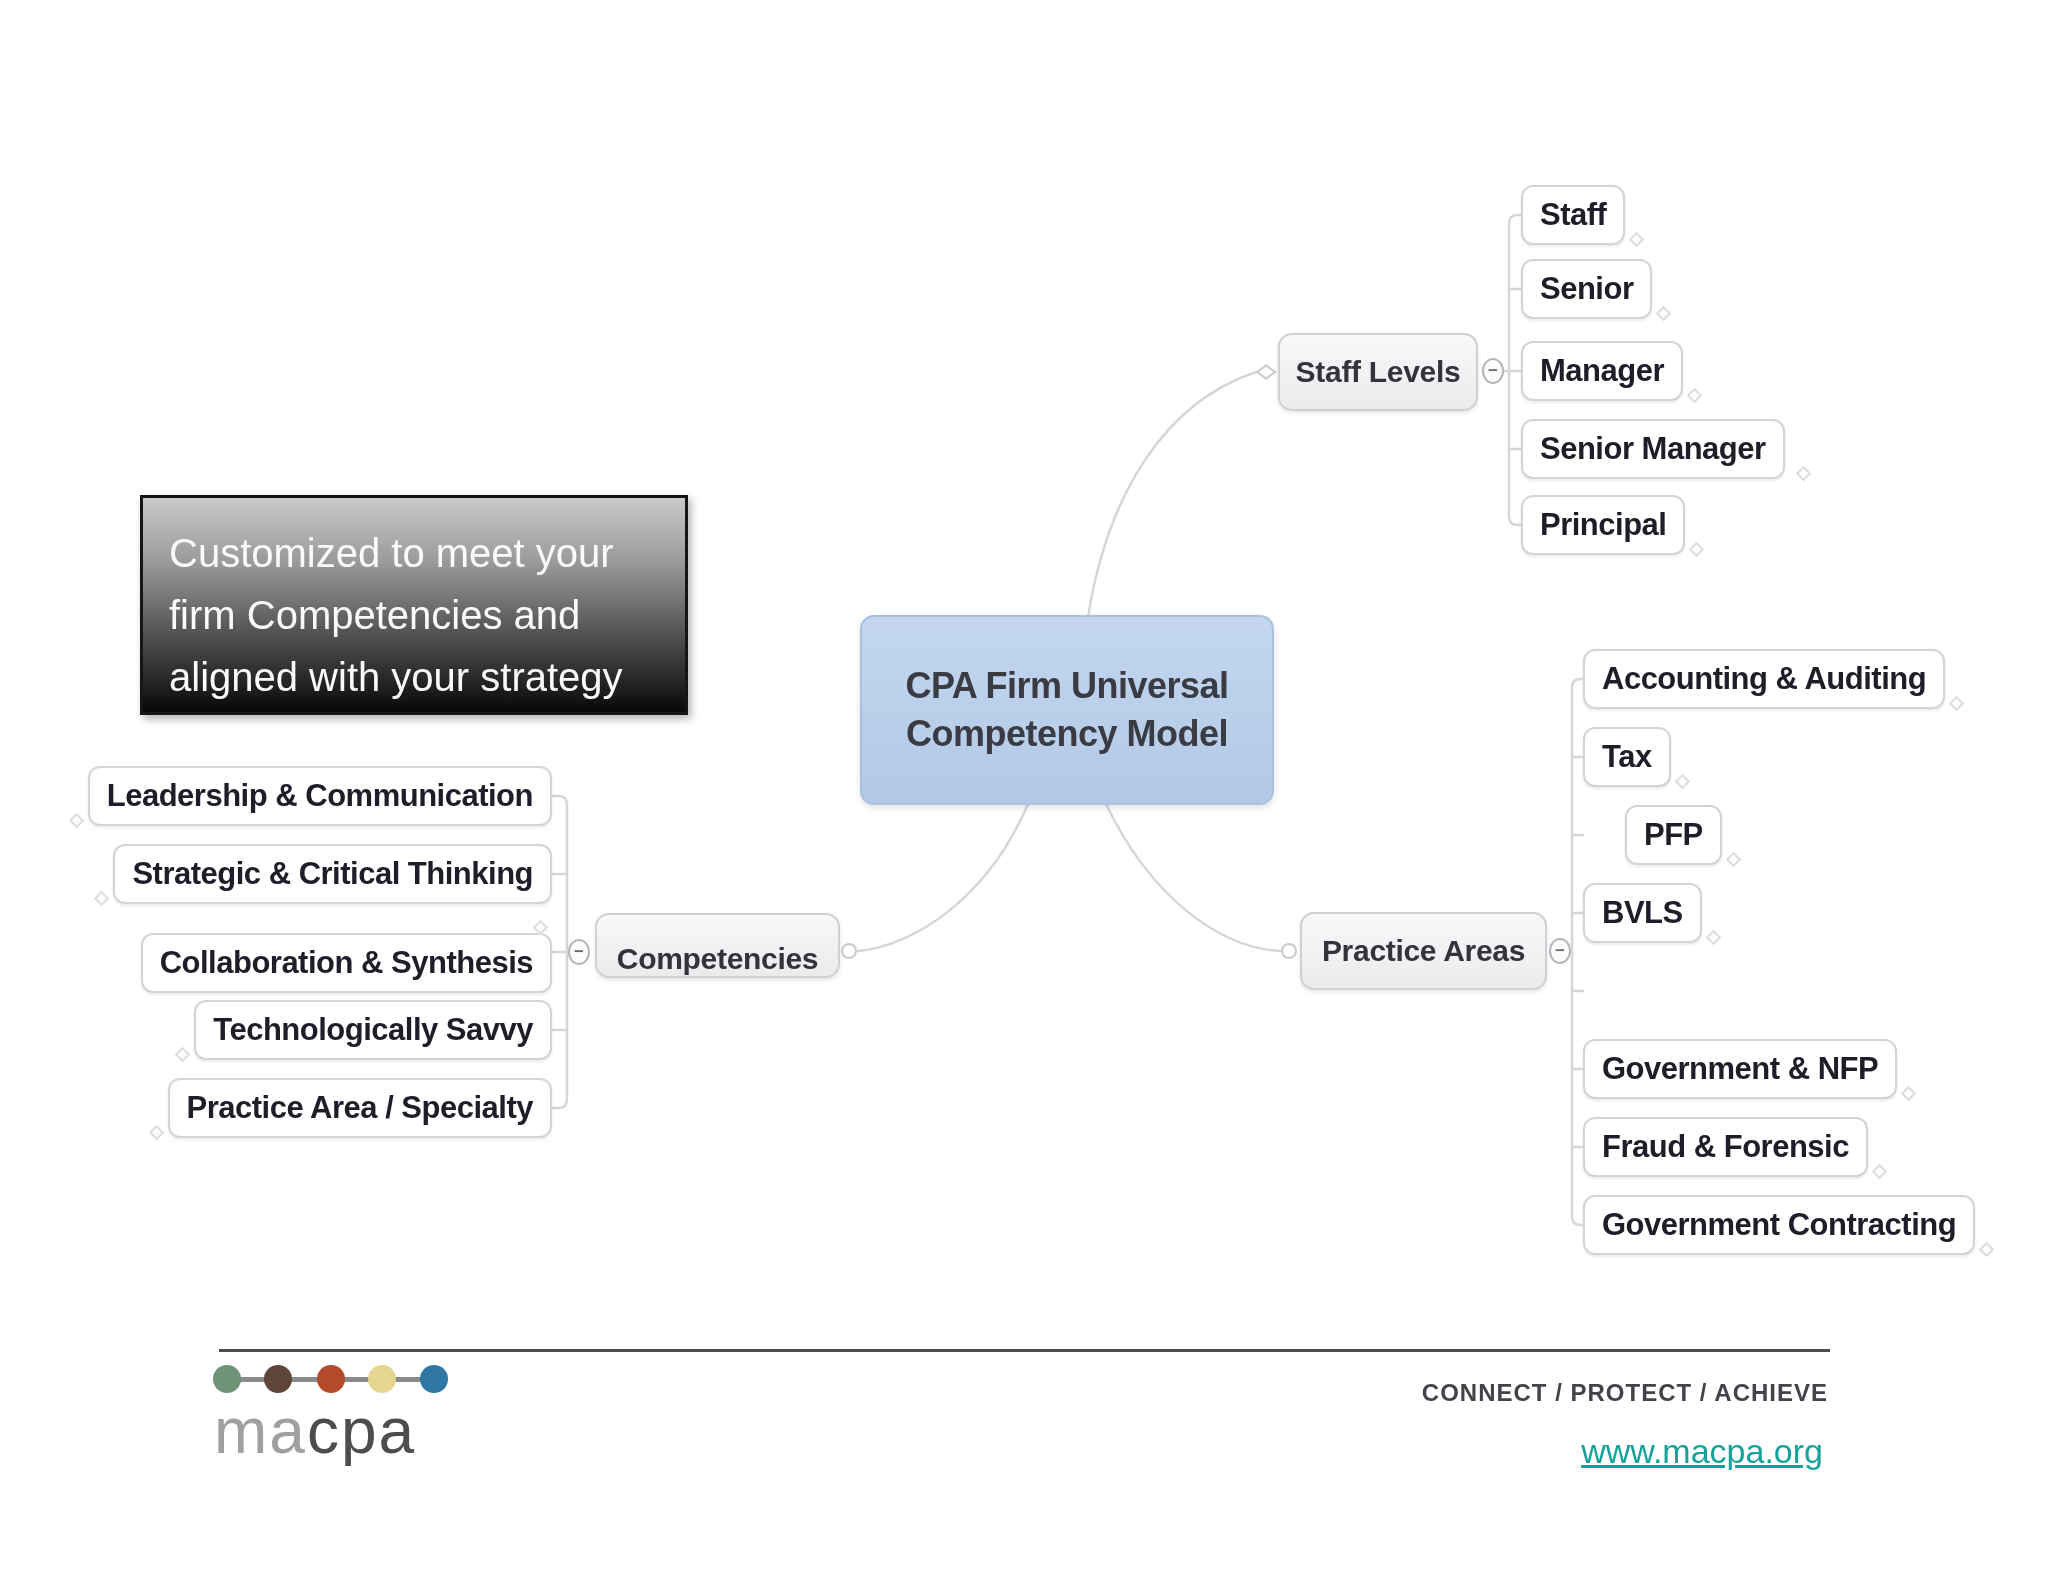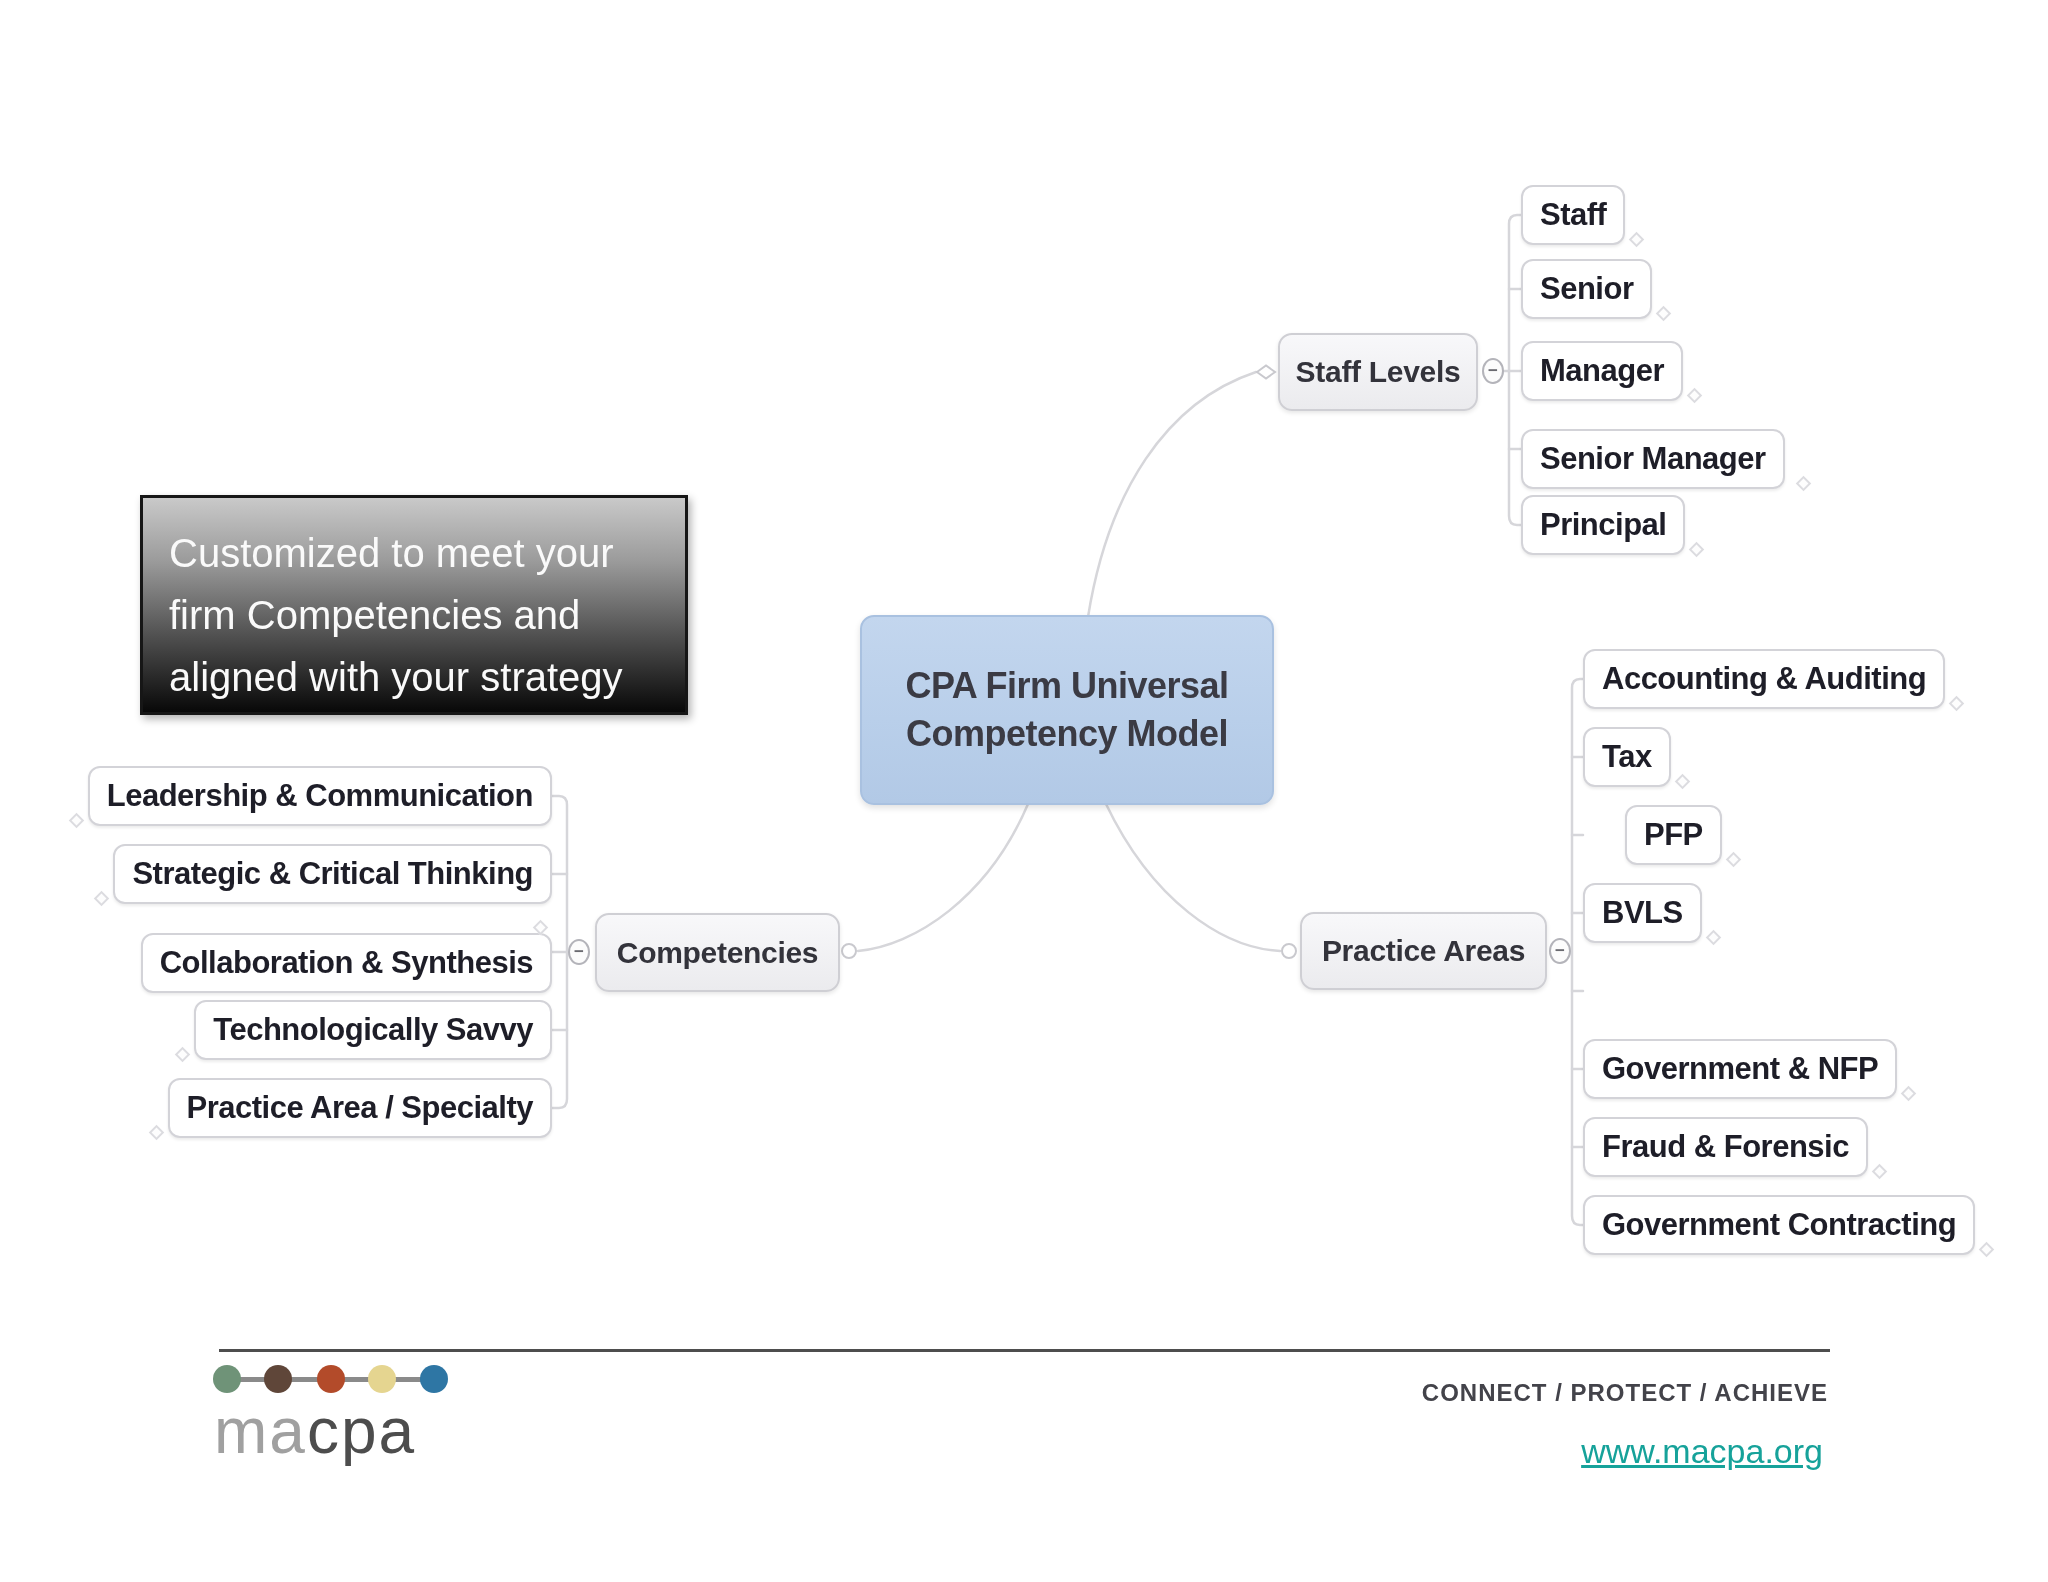--- a/index.html
+++ b/index.html
@@ -90,21 +90,21 @@
   </svg>
 
   <div class="node root-node">
     <span>CPA Firm Universal</span>
     <span>Competency Model</span>
   </div>
 
   <div class="node branch-node" style="left:1278px;top:333px;width:200px;">
     <span>Staff Levels</span>
   </div>
-  <div class="node branch-node" style="left:595px;top:913px;width:245px;height:79px;">
+  <div class="node branch-node" style="left:595px;top:913px;width:245px;height:65px;align-items:flex-end;">
     <span>Competencies</span>
   </div>
   <div class="node branch-node" style="left:1300px;top:912px;width:247px;">
     <span>Practice Areas</span>
   </div>
 
   <div class="toggle" style="left:1482px;top:358px;">−</div>
   <div class="toggle" style="left:568px;top:939px;">−</div>
   <div class="toggle" style="left:1549px;top:938px;">−</div>
 
@@ -113,21 +113,21 @@
     <div class="nub"></div>
   </div>
   <div class="leaf-row" style="left:1521px;top:259px;">
     <div class="leaf">Senior</div>
     <div class="nub"></div>
   </div>
   <div class="leaf-row" style="left:1521px;top:341px;">
     <div class="leaf">Manager</div>
     <div class="nub"></div>
   </div>
-  <div class="leaf-row" style="left:1521px;top:429px;gap:7px;">
+  <div class="leaf-row" style="left:1521px;top:419px;gap:7px;">
     <div class="leaf">Senior Manager</div>
     <div class="nub"></div>
   </div>
   <div class="leaf-row" style="left:1521px;top:495px;">
     <div class="leaf">Principal</div>
     <div class="nub"></div>
   </div>
 
   <div class="leaf-row" style="right:1496px;top:766px;">
     <div class="nub"></div>

